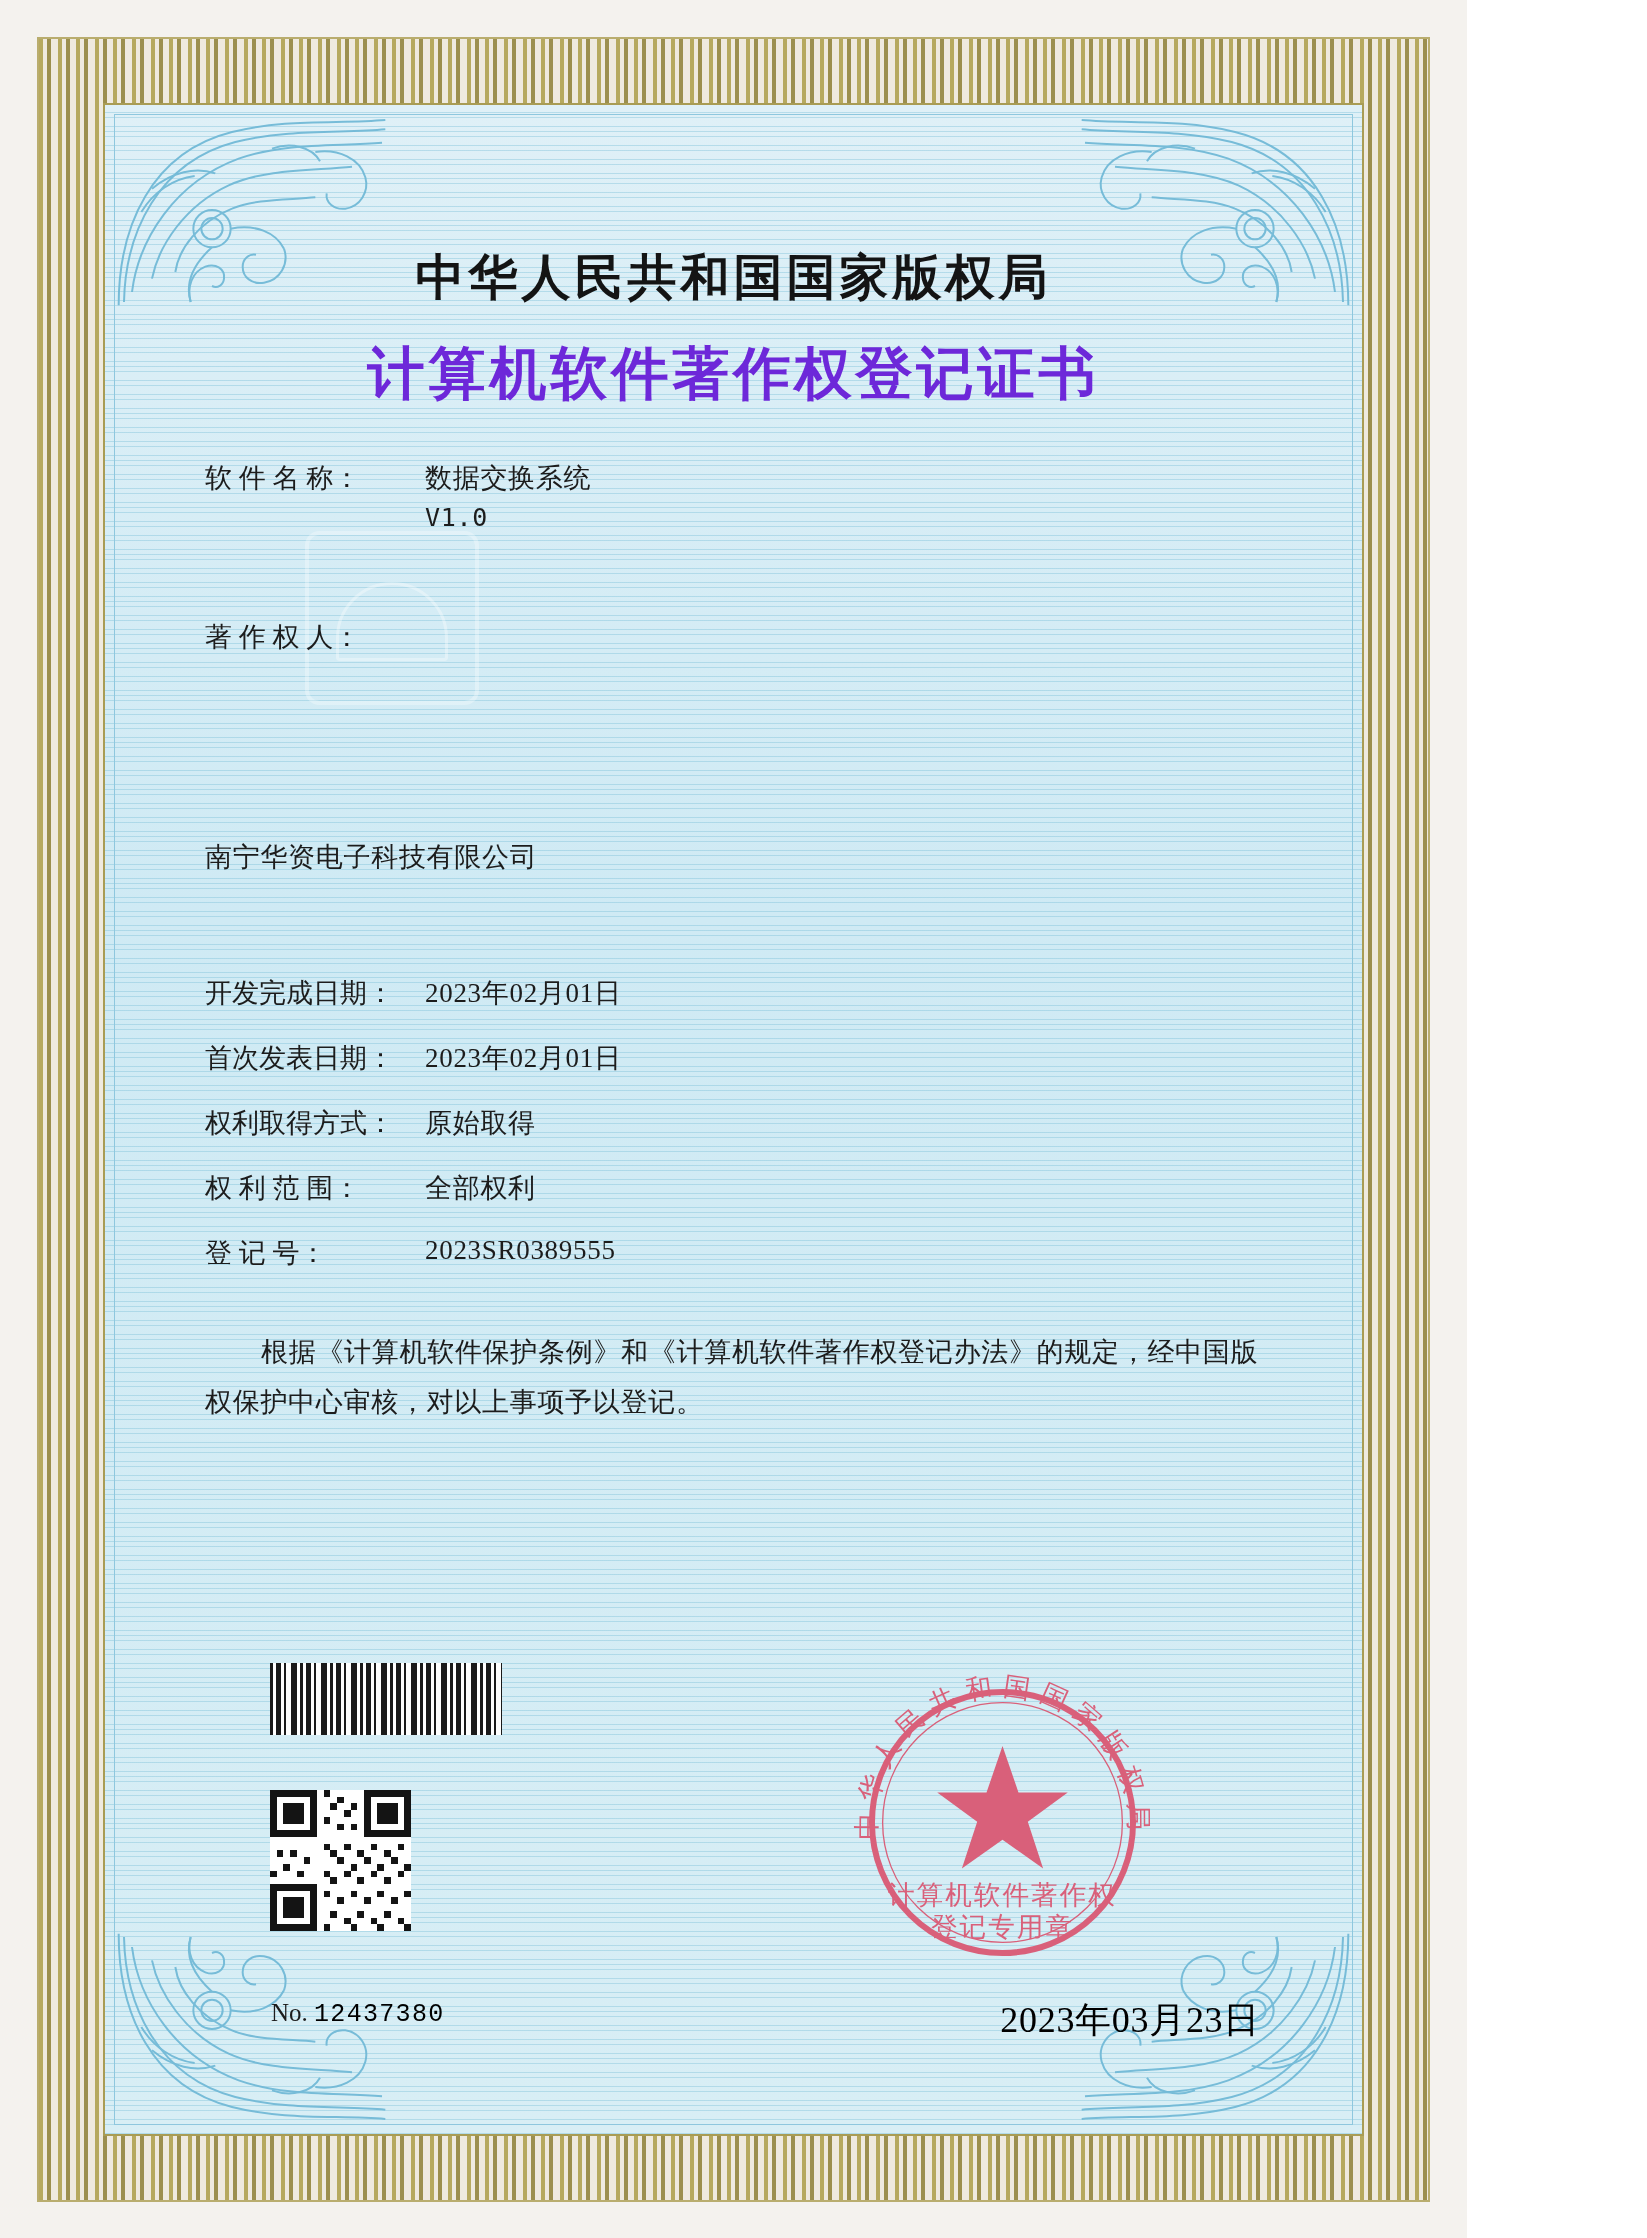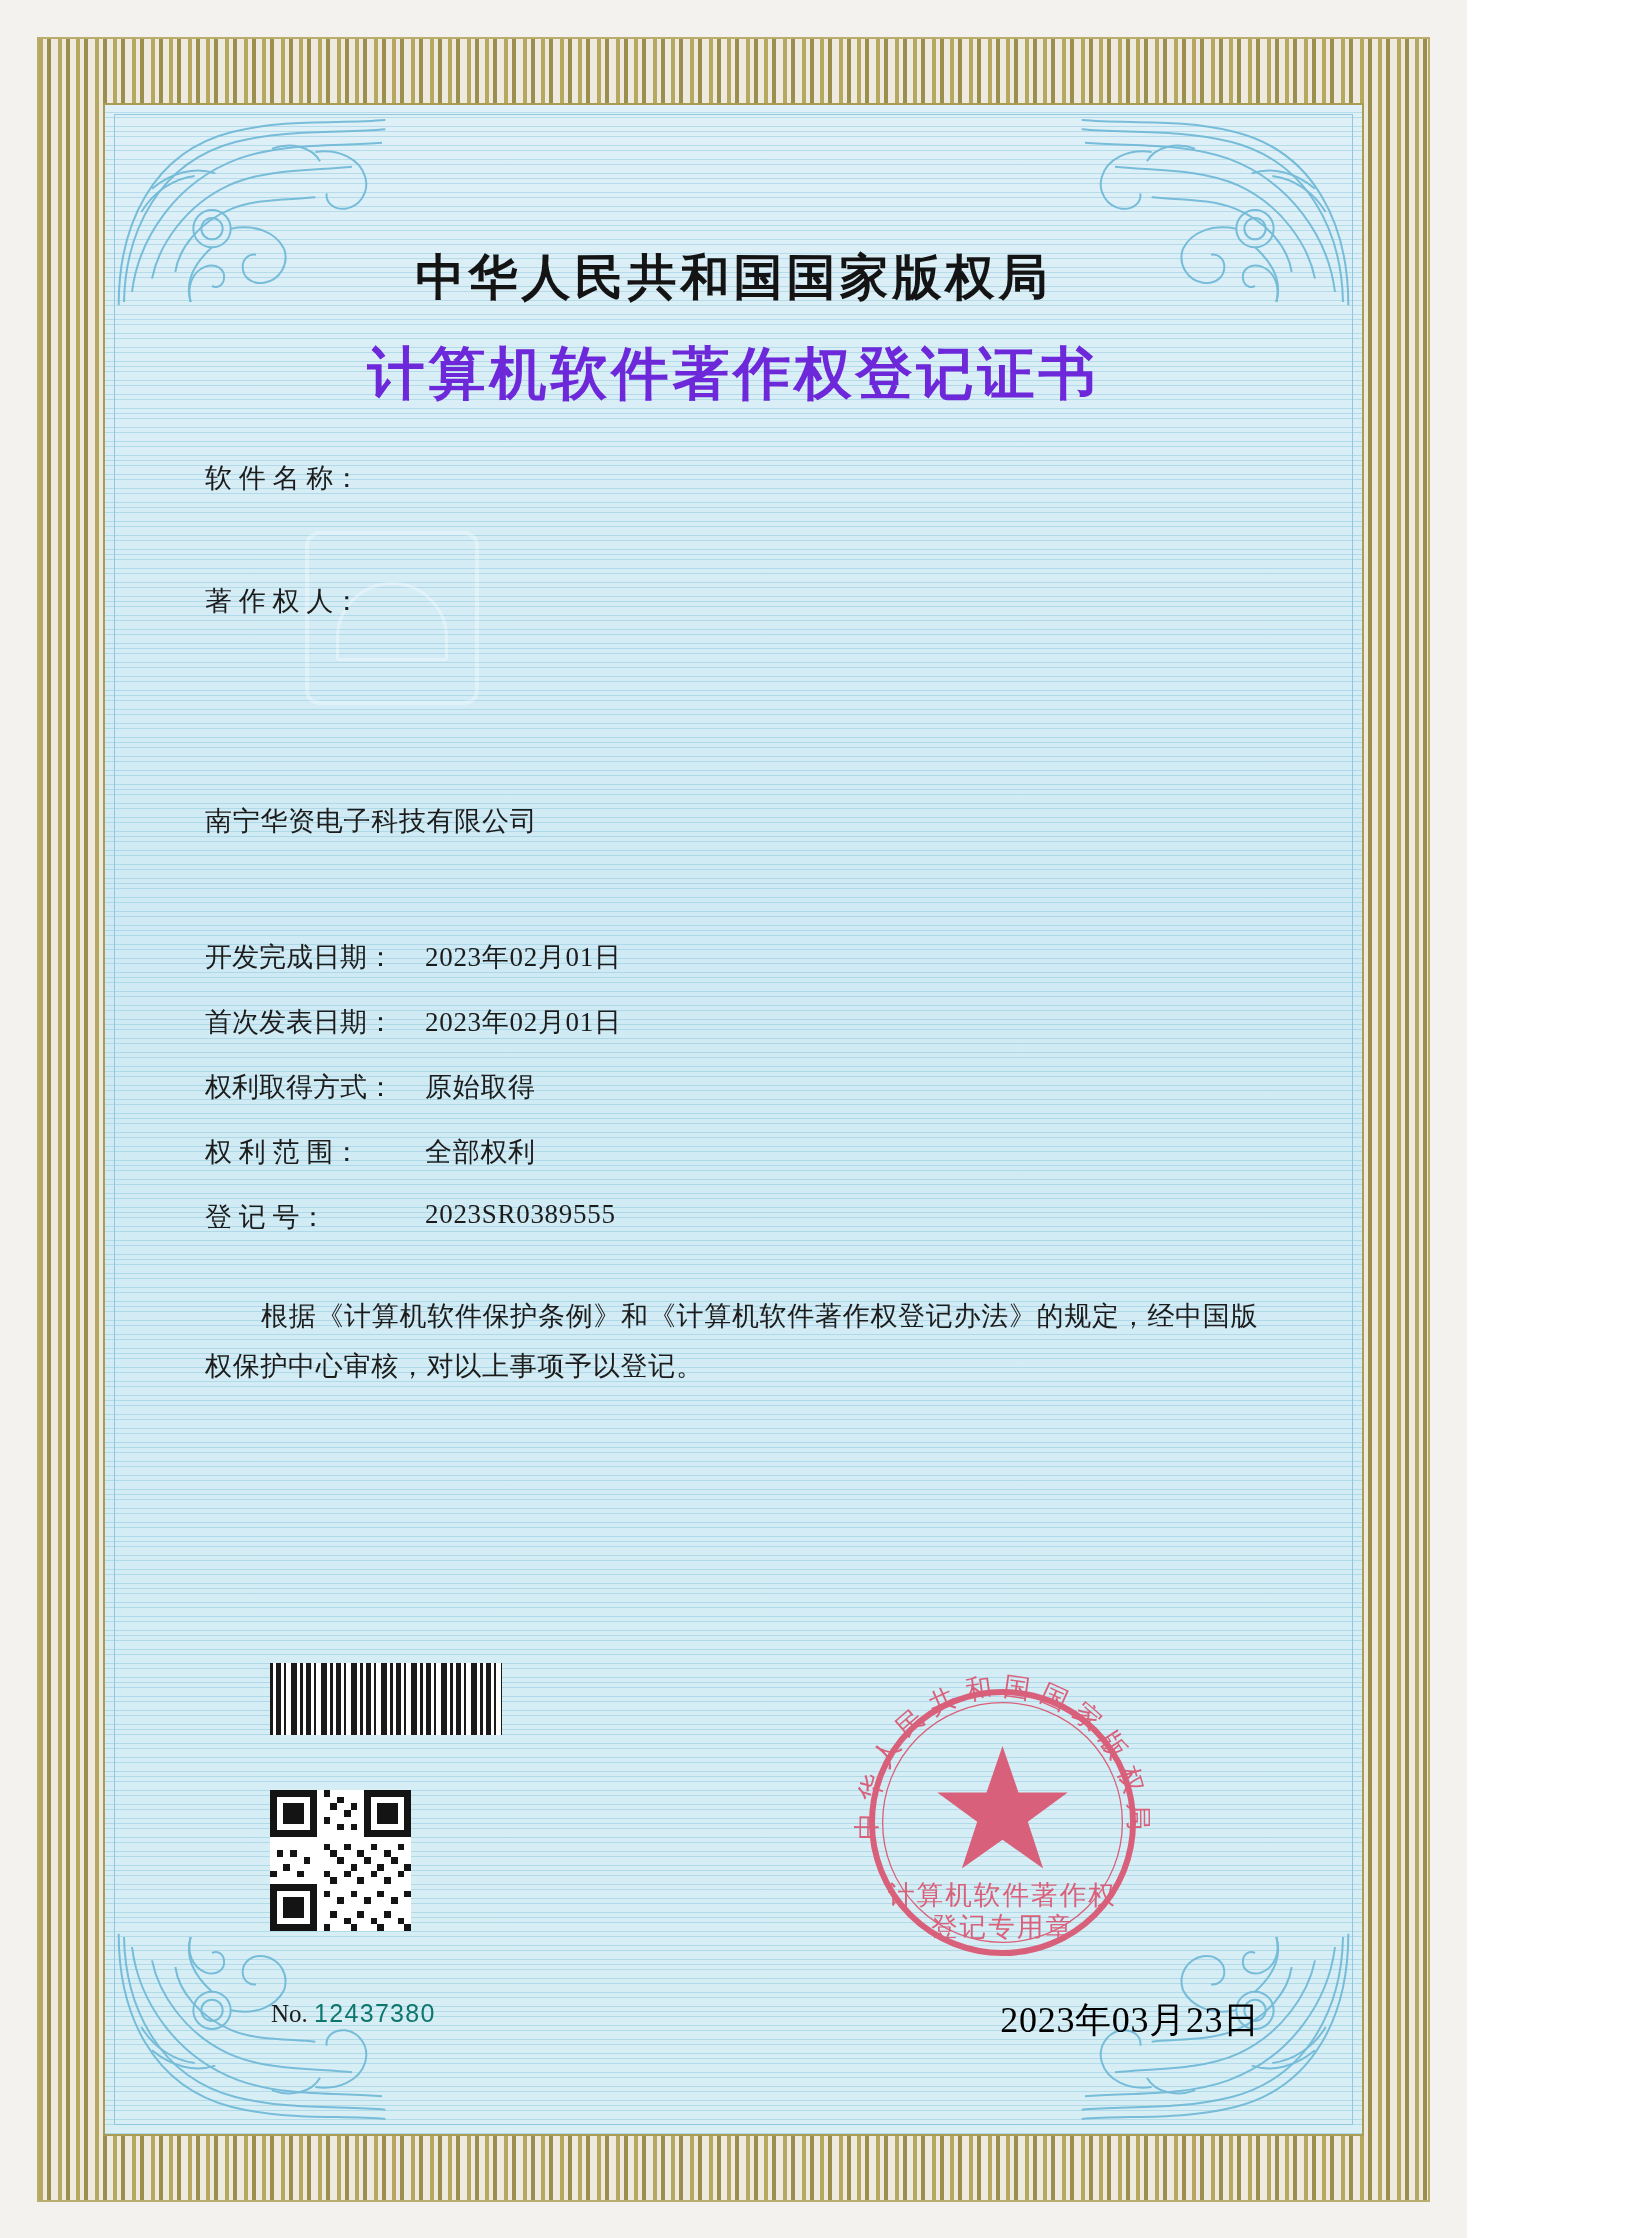--- a/index.html
+++ b/index.html
@@ -177,22 +177,22 @@
   .qr-wrap svg { display: block; }
 
   .serial {
     position: absolute;
     left: 166px;
     top: 1894px;
     font-size: 25px;
     color: #1c1c1c;
   }
   .serial .snum {
-    color: #0f766e;
-    font-family: Liberation Sans, sans-serif;
+    color: #000000;
+    font-family: Liberation Mono, monospace;
     letter-spacing: 1.3px;
   }
   .issue-date {
     position: absolute;
     right: 102px;
     top: 1891px;
     font-size: 36px;
     letter-spacing: 0.7px;
   }
 
@@ -327,20 +327,24 @@
       <div class="watermark"></div>
 
       <div class="content">
 
         <div class="title-main">中华人民共和国国家版权局</div>
         <div class="title-sub">计算机软件著作权登记证书</div>
 
 
         <div class="field block-1">
           <div class="flabel">软 件 名 称：</div>
+          <div class="fval">
+            <span>数据交换系统</span>
+            <span class="line2">V1.0</span>
+          </div>
         </div>
 
         <div class="field block-2">
           <div class="flabel">著 作 权 人：</div>
           <div class="fval">南宁华资电子科技有限公司</div>
         </div>
 
         <div class="field block-3">
           <div class="flabel">开发完成日期：</div>
           <div class="fval">2023年02月01日</div>

